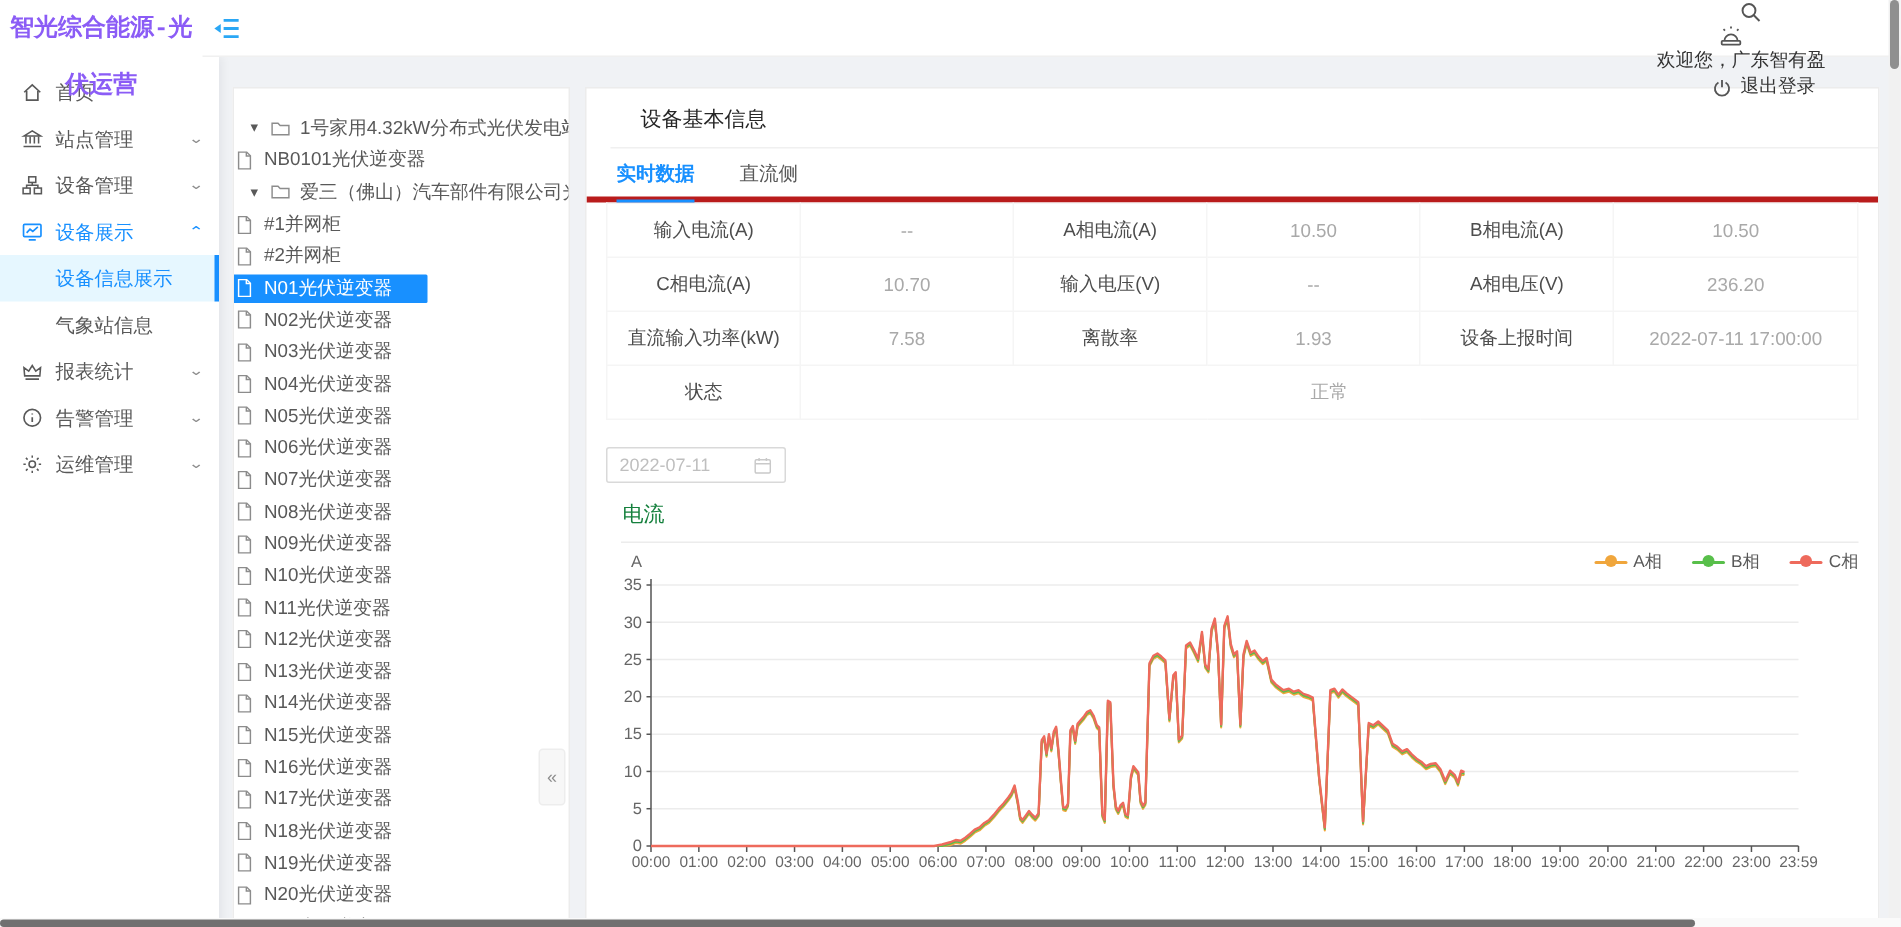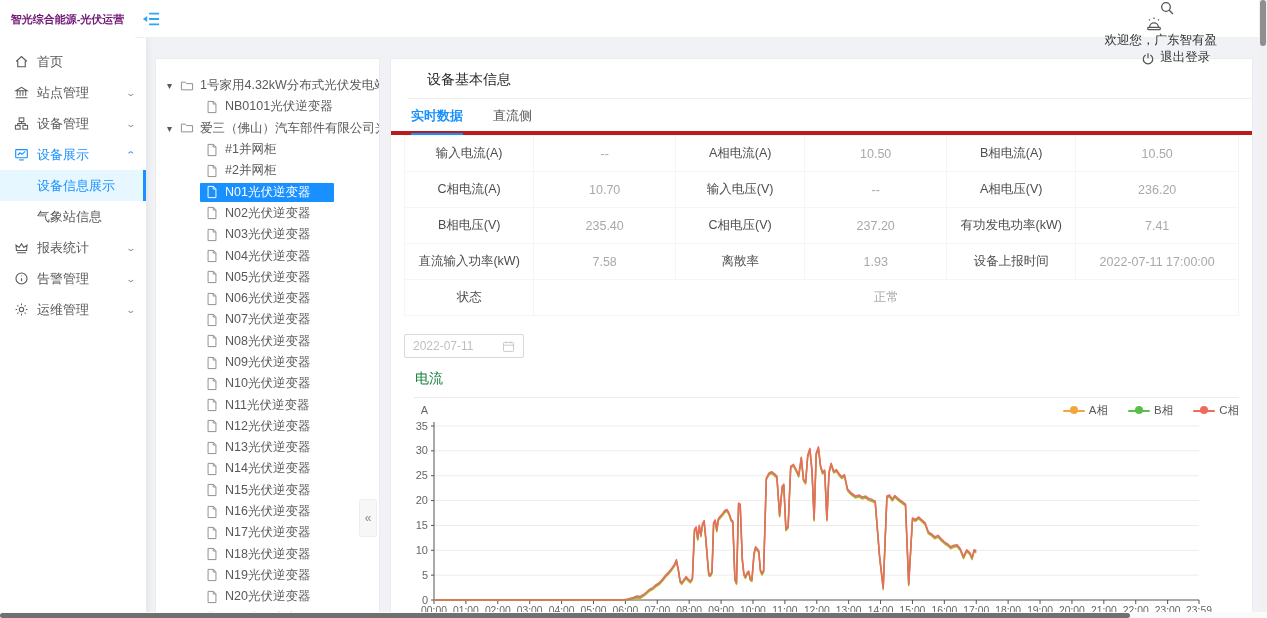--- a/index.html
+++ b/index.html
@@ -1,21 +1,21 @@
 <!DOCTYPE html>
 <html><head>
 <meta charset="utf-8">
 <style>
   * { margin:0; padding:0; box-sizing:border-box; }
   html,body { width:1267px; height:618px; overflow:hidden; font-family:"Liberation Sans","DejaVu Sans",sans-serif; background:#f0f2f5; }
   svg { display:block; }
 
   
   .header { position:absolute; left:0; top:0; width:1267px; height:38px; background:#fff; border-bottom:1px solid #f0f0f0; z-index:20; }
-  .logo { position:absolute; left:0; top:0; width:135px; height:38px; line-height:38px; text-align:center; color:#701a75; font-weight:bold; font-size:11px; background:#fff; }
+  .logo { position:absolute; left:0; top:0; width:135px; height:38px; line-height:38px; text-align:center; color:#8b5cf6; font-weight:bold; font-size:16px; background:#fff;font-family:Liberation Mono, monospace; }
   .fold { position:absolute; left:142px; top:10px; width:18px; height:18px; cursor:pointer; }
   .hright { position:absolute; right:20px; top:0; height:38px; display:flex; align-items:center;flex-direction:column; }
   .hicon { width:16px; height:16px; color:#555; cursor:pointer; }
   .hgap1{ margin-right:18px; } .hgap2{ margin-right:44px; }
   .welcome { font-size:12.5px; color:#333; margin-right:30px; }
   .logout { display:flex; align-items:flex-end; font-size:12.5px; color:#333; cursor:pointer; }
   .logout .hicon{ width:14px; height:14px; margin-right:5px; }
 
   
   .sidebar { position:absolute; left:0; top:38px; width:146px; height:580px; background:#fff; box-shadow:2px 0 6px rgba(0,21,41,.06); z-index:10; padding-top:8px; }
@@ -27,21 +27,21 @@
   .msub { position:relative; height:31px; display:flex; align-items:center; padding-left:37px; font-size:13px; color:#595959; cursor:pointer; }
   .msub.selected { background:#e6f7ff; color:#1890ff; border-right:3px solid #1890ff; }
 
   
   .content { position:absolute; left:135px; top:38px; right:0; bottom:0; background:#f0f2f5; }
 
   
   .tree-card { position:absolute; left:20px; top:20px; width:225px; bottom:-2px; background:#fff; border:1px solid #ececec; padding-top:16px; overflow:hidden; }
   .tnode { height:21.3px; display:flex; align-items:center; font-size:12.5px; color:#595959; white-space:nowrap; cursor:pointer; }
   .tnode.folder { padding-left:11px; }
-  .tnode.file { padding-left:49px; }
+  .tnode.file { }
   .caret { font-size:10px; color:#595959; width:13px; flex:none; }
   .ticon { width:14px; height:14px; margin-right:6px; flex:none; color:#8c8c8c; }
   .tnode .nlabel{ overflow:hidden; }
   .nodebox { display:flex; align-items:center; padding:1px 24px 1px 5px; margin-left:-5px; border-radius:1px; }
   .nodebox.sel { background:#1890ff; color:#fff; }
   .nodebox.sel .ticon{ color:#fff; }
   .tree-collapse { position:absolute; right:2px; top:440px; width:18px; height:38px; background:#f7f7f7; border:1px solid #ededed; border-radius:3px; color:#8c8c8c; font-size:12px; display:flex; align-items:center; justify-content:center; cursor:pointer; }
 
   
   .main-card { position:absolute; left:255px; top:20px; right:14px; bottom:-2px; background:#fff; border:1px solid #ececec; overflow:hidden; }
@@ -512,28 +512,20 @@
             <td class="lbl">B相电流(A)</td>
             <td class="val">10.50</td>
           </tr>
           <tr>
             <td class="lbl">C相电流(A)</td>
             <td class="val">10.70</td>
             <td class="lbl">输入电压(V)</td>
             <td class="val">--</td>
             <td class="lbl">A相电压(V)</td>
             <td class="val">236.20</td>
-          </tr>
-          <tr>
-            <td class="lbl">B相电压(V)</td>
-            <td class="val">235.40</td>
-            <td class="lbl">C相电压(V)</td>
-            <td class="val">237.20</td>
-            <td class="lbl">有功发电功率(kW)</td>
-            <td class="val">7.41</td>
           </tr>
           <tr>
             <td class="lbl">直流输入功率(kW)</td>
             <td class="val">7.58</td>
             <td class="lbl">离散率</td>
             <td class="val">1.93</td>
             <td class="lbl">设备上报时间</td>
             <td class="val">2022-07-11 17:00:00</td>
           </tr>
           <tr>

